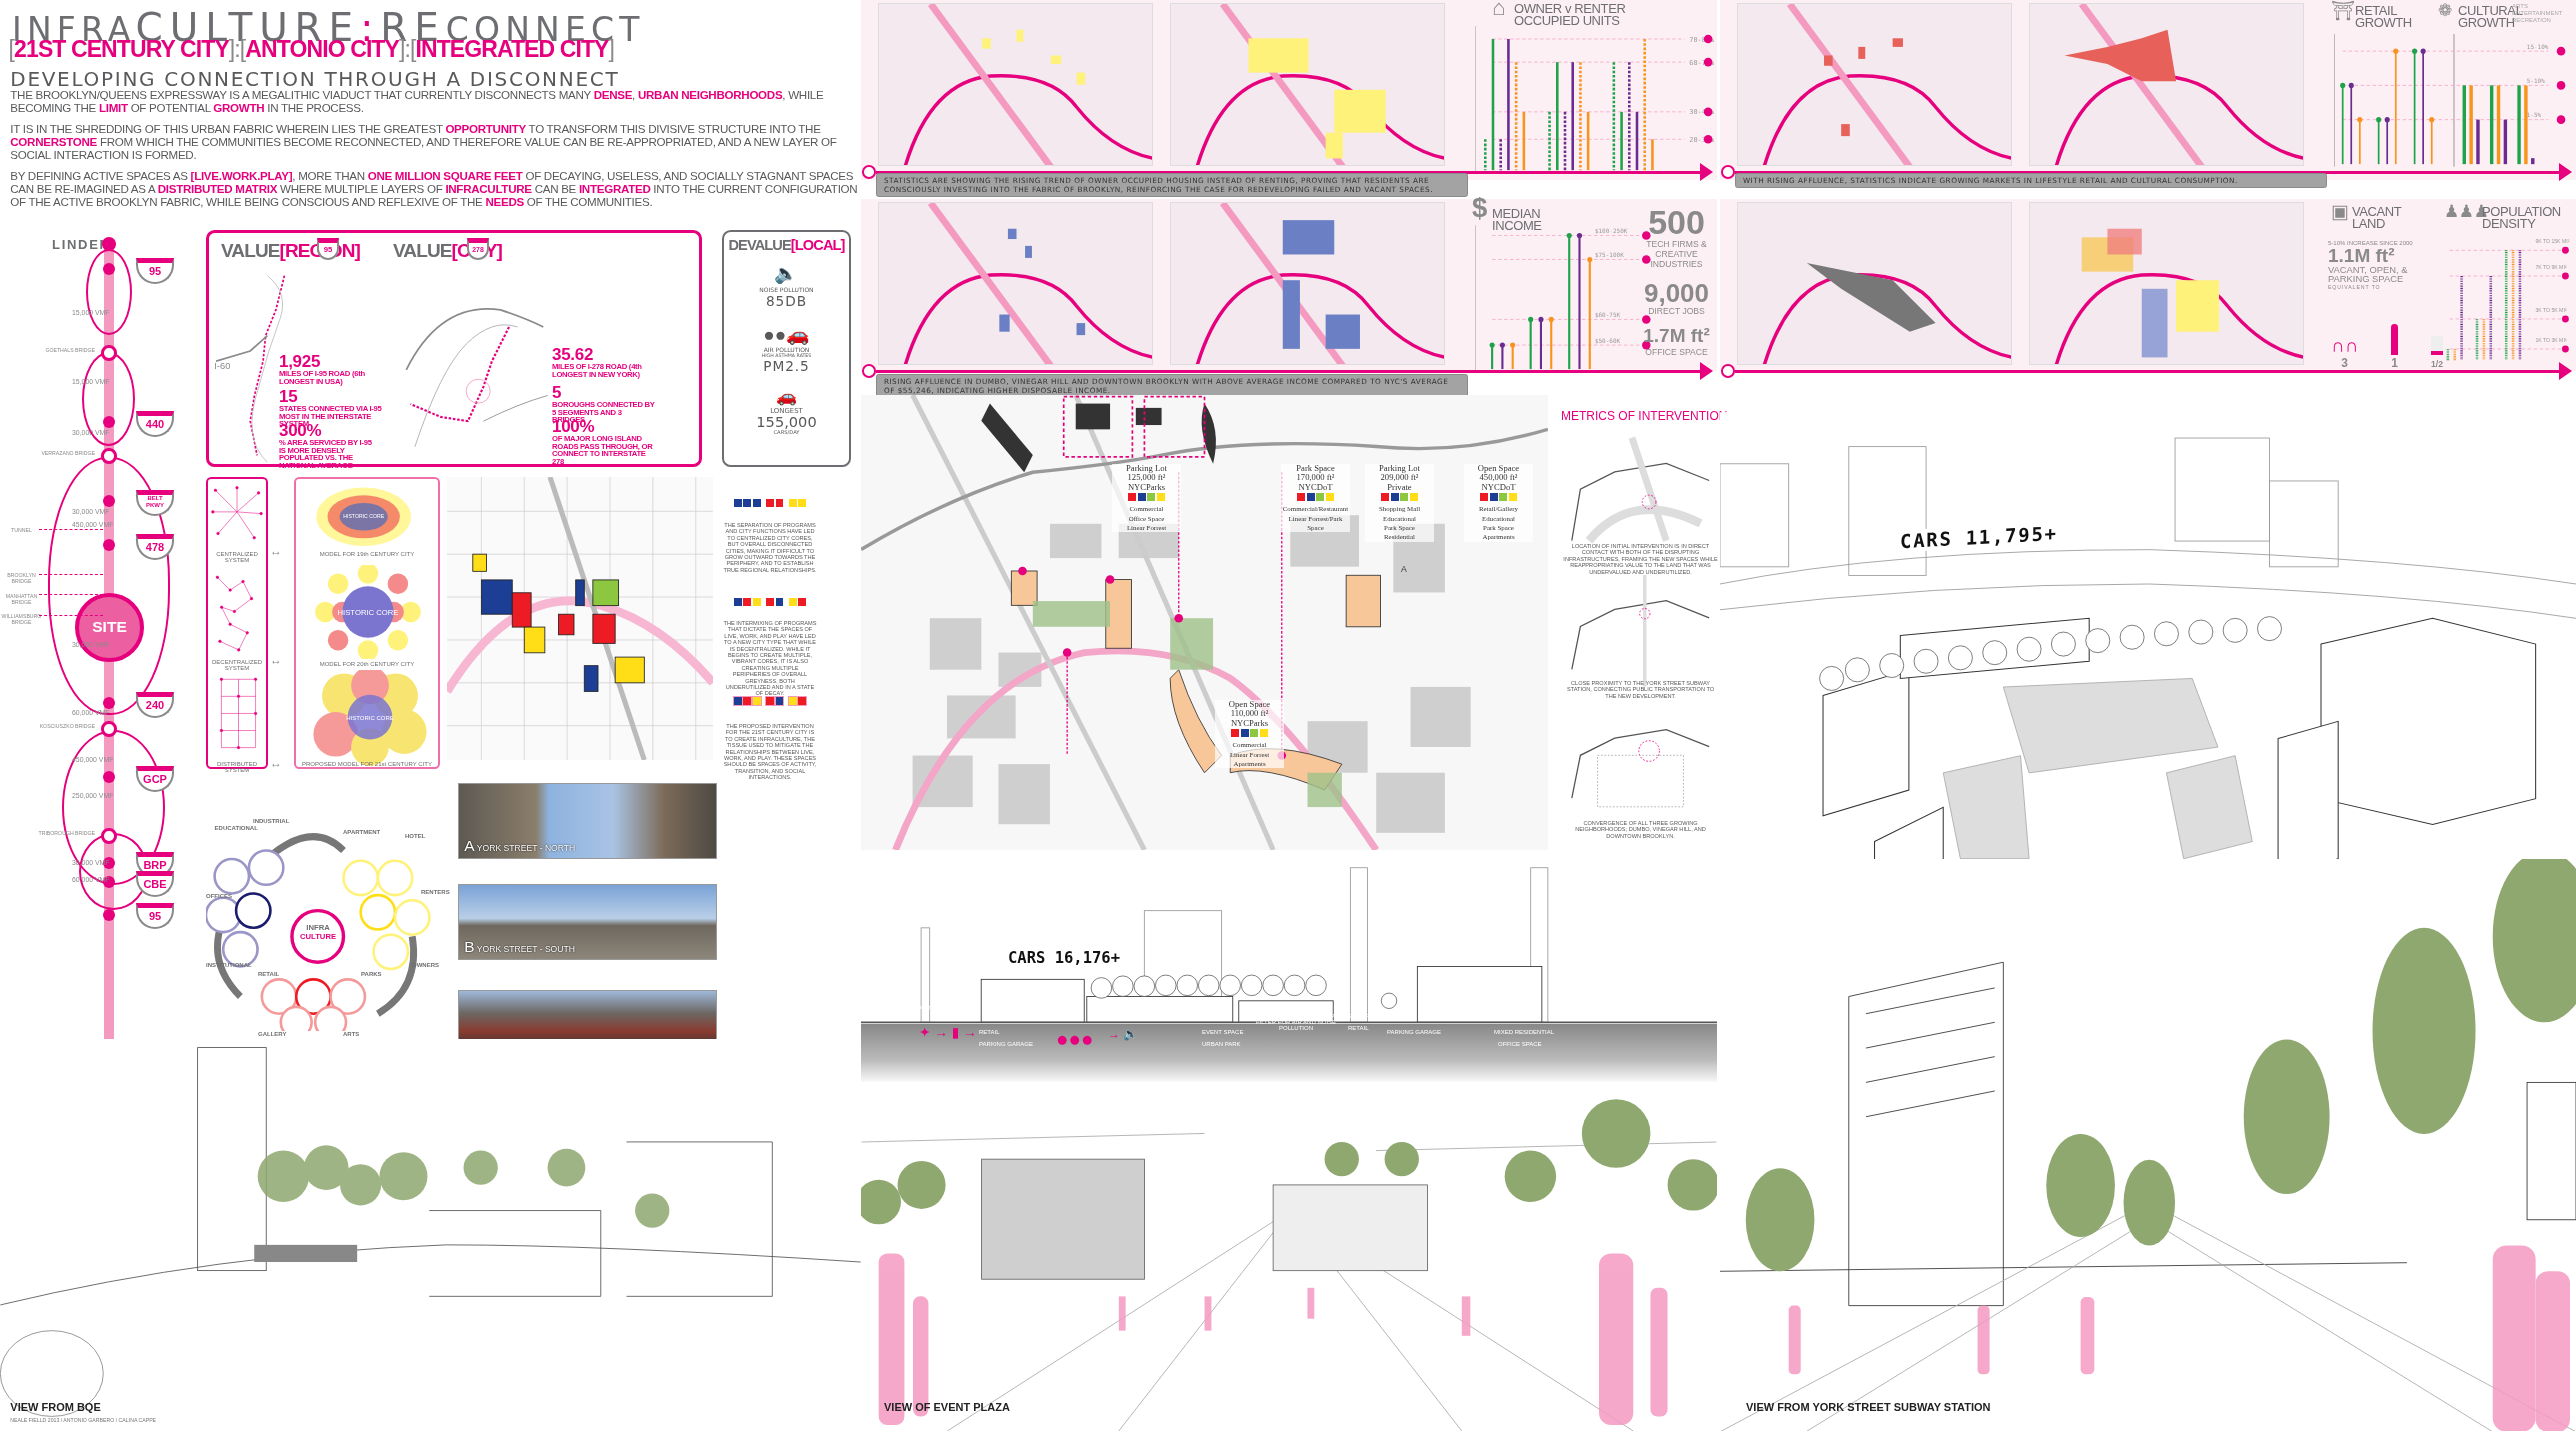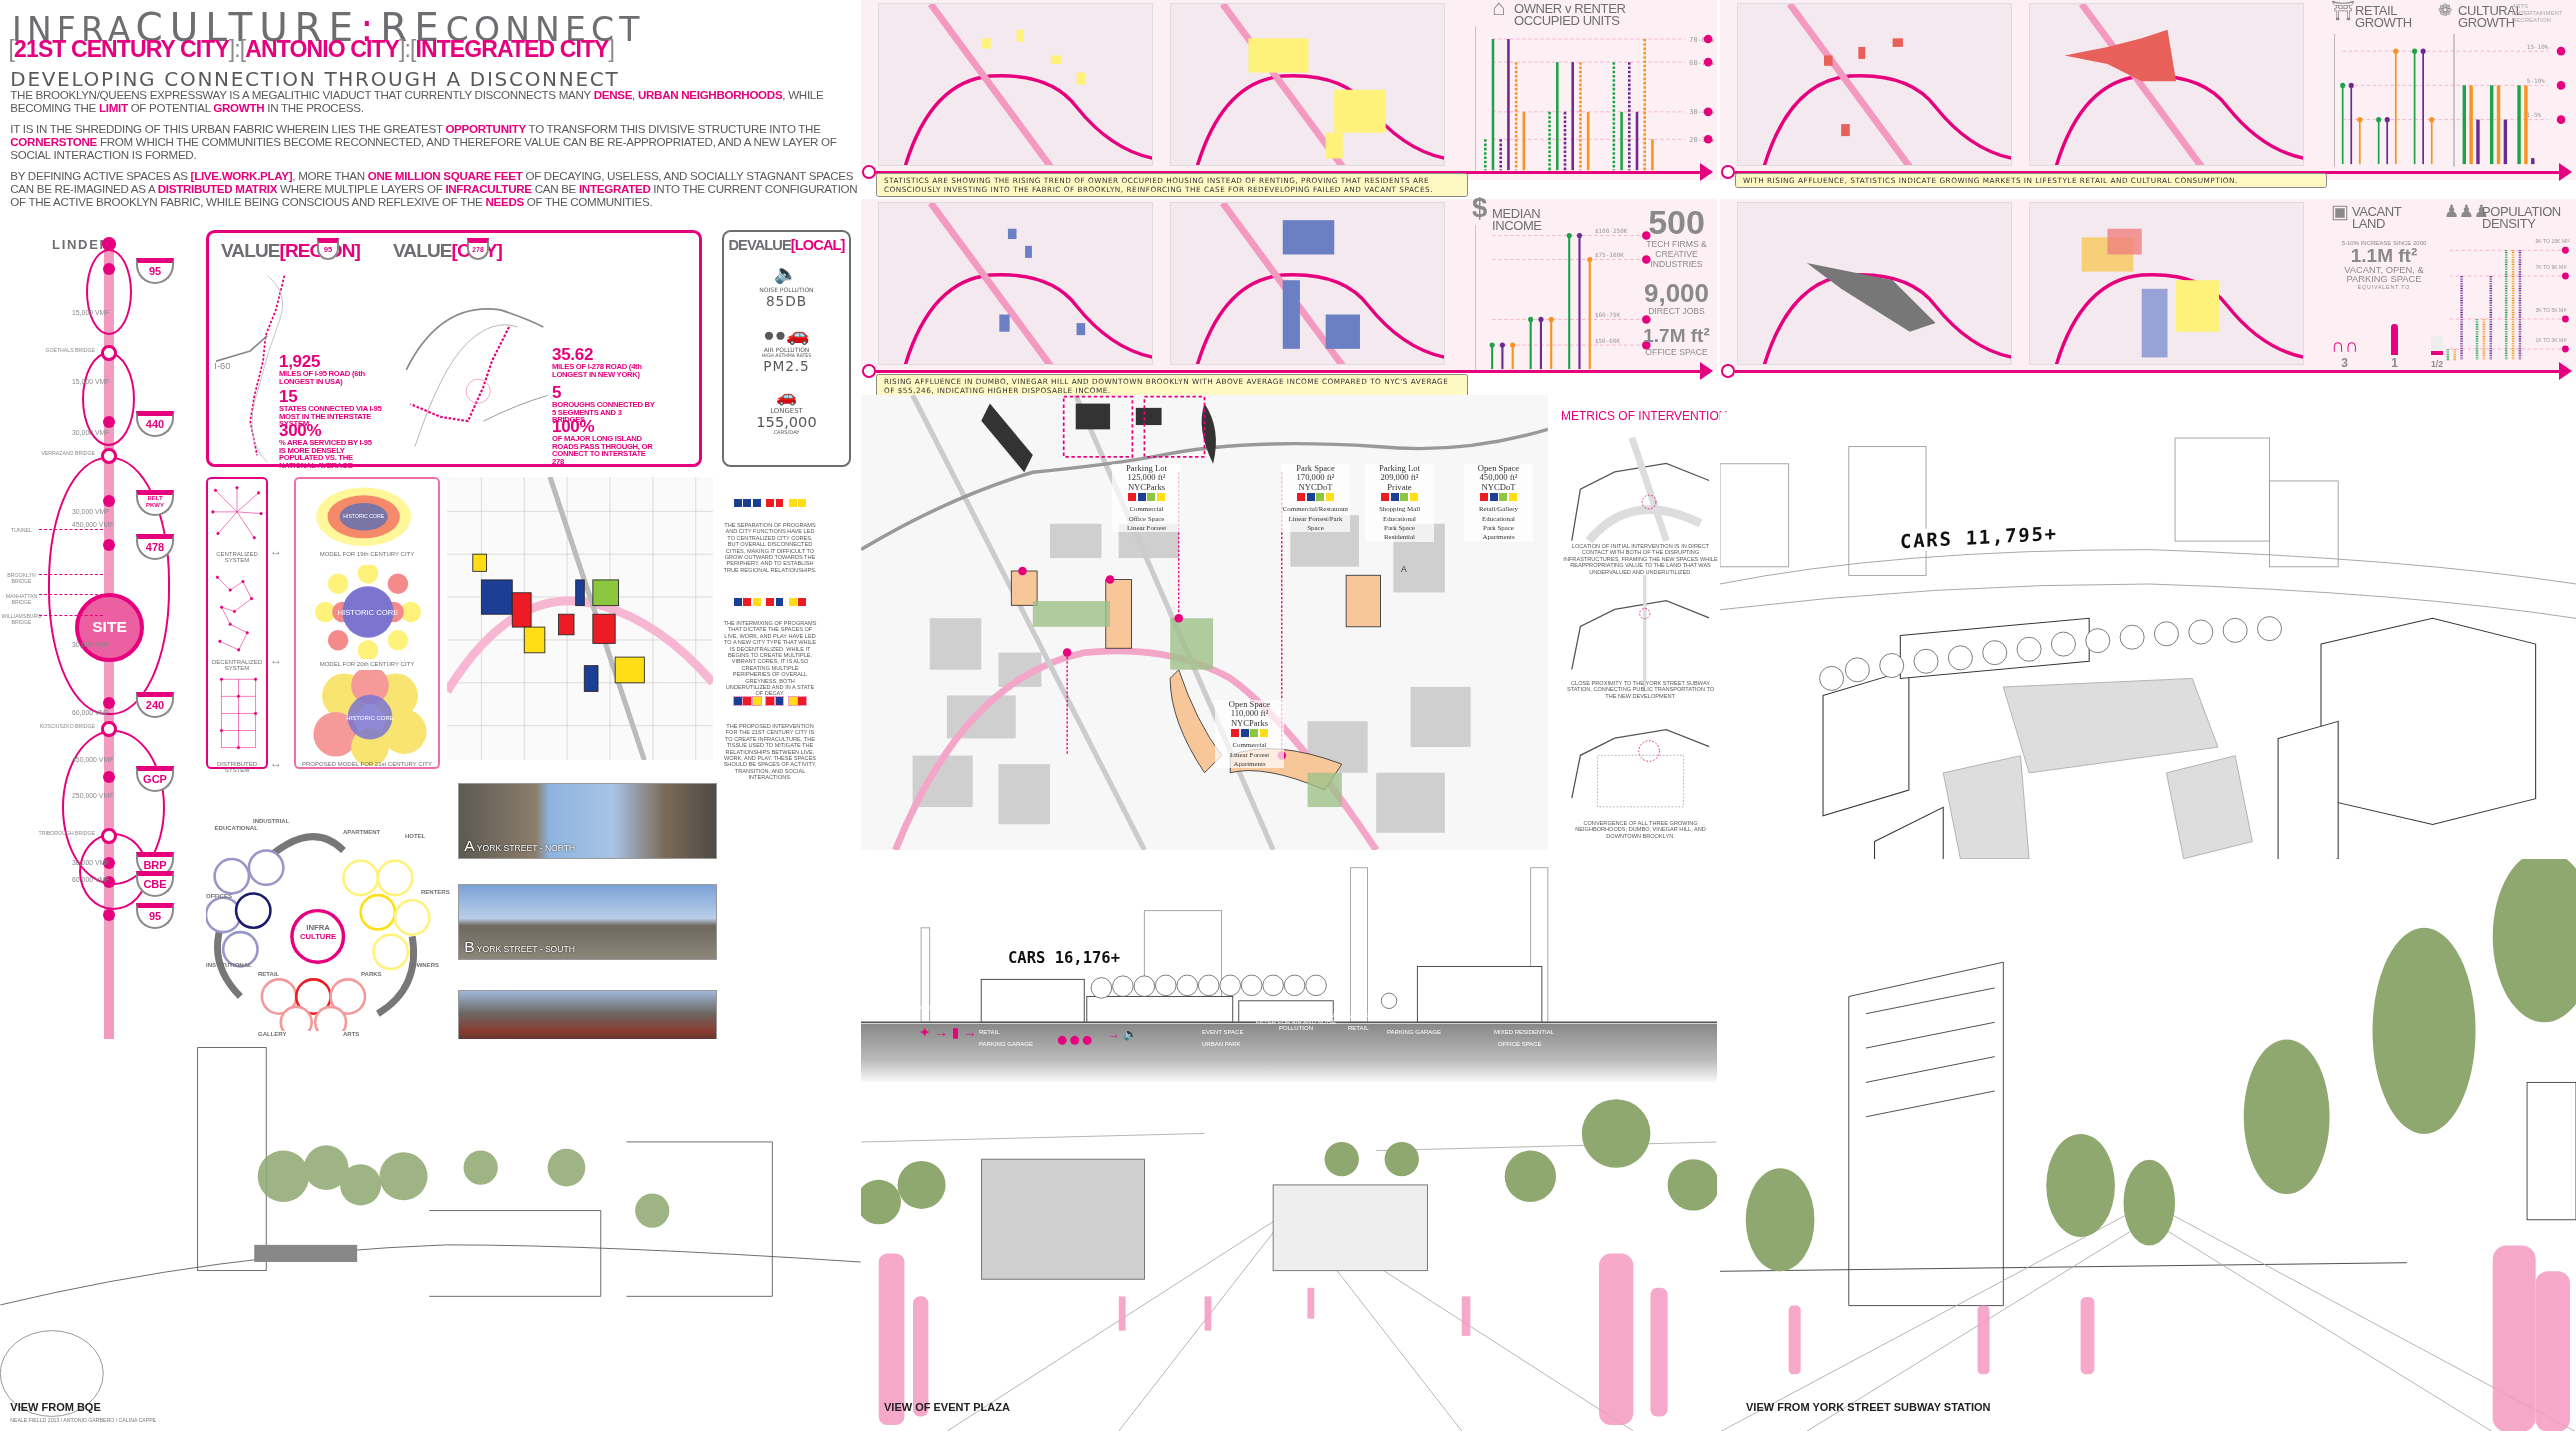--- a/index.html
+++ b/index.html
@@ -38,21 +38,21 @@
   #modbox{left:294px;top:477px;width:146px;height:292px;border:2.6px solid #f06eaa;border-radius:5.2px}
   .mlabel{position:absolute;font-size:6px;color:#6d6e71;text-align:center;width:100%}
   .desc{position:absolute;font-size:5.6px;line-height:6.4px;color:#58595b;text-align:center;text-transform:uppercase}
   .sq{display:inline-block;width:7.7px;height:7.7px;margin:0.9px}
   
   .pano{position:absolute;left:458px;width:259px;height:76px;border:0.9px solid #999;overflow:hidden}
   .pano-cap{position:absolute;left:5.2px;bottom:3.4px;color:#fff;font-size:8.6px;text-shadow:0 0 1.7px #000}
   .pano-cap .L{font-size:15.5px}
   
   .strip{position:absolute;background:#fdf0f5}
-  .caption-box{position:absolute;border:0.9px solid #8a8a8a;border-radius:2.6px;background:#fef9c3;font-family:"DejaVu Sans",sans-serif;font-size:7.3px;color:#333;padding:1.7px 6.9px;letter-spacing:0.5px;line-height:9.4px}
+  .caption-box{position:absolute;border:0.9px solid #8a8a8a;border-radius:2.6px;background:#a3a3a3;font-family:"DejaVu Sans",sans-serif;font-size:7.3px;color:#333;padding:1.7px 6.9px;letter-spacing:0.5px;line-height:9.4px}
   .axis-line{position:absolute;height:2.6px;background:#e6007e}
   .axis-arrow{position:absolute;width:0;height:0;border-top:9.4px solid transparent;border-bottom:9.4px solid transparent;border-left:13.7px solid #e6007e}
   .axis-start{position:absolute;width:13.7px;height:13.7px;border:2.6px solid #e6007e;border-radius:50%;background:#fff}
   .map{position:absolute;background:#f3e9ee;border:0.9px solid #ddd;overflow:hidden}
   .ctitle{position:absolute;color:#6d6e71;font-size:13px;line-height:12px;letter-spacing:-0.4px}
   .bigstat{position:absolute;color:#8a8a8a;text-align:center;font-weight:bold}
   
   #metrics-title{left:1561px;top:409px;font-size:12px;color:#e6007e}
   .mtext{position:absolute;font-size:5.6px;line-height:6.4px;color:#58595b;text-align:center;text-transform:uppercase}
   .site-lbl{position:absolute;font-size:8.6px;line-height:9.4px;color:#333;text-align:center;font-family:"Liberation Serif",serif}
@@ -600,21 +600,21 @@
     <svg width="275" height="163" viewBox="0 0 320 190">
         <path d="M30 190 Q60 90 130 84 Q200 80 230 120 Q270 170 320 180" stroke="#e6007e" stroke-width="4" fill="none"></path>
         <rect x="60" y="40" width="60" height="40" fill="#f7c85a" opacity=".8"></rect>
         <rect x="90" y="30" width="40" height="30" fill="#f08080" opacity=".8"></rect>
         <rect x="170" y="90" width="50" height="60" fill="#fff27a"></rect>
         <rect x="130" y="100" width="30" height="80" fill="#8090d0" opacity=".8"></rect>
       </svg>
   </div>
   <div class="ctitle" style="left:611px;top:6.9px;font-size:19px;color:#8a8a8a">▣</div>
   <div class="ctitle" style="left:632px;top:6.9px;width:52px">VACANT LAND</div>
-  <div class="abs" style="left:608px;top:41px;width:112px;text-align:center;color:#8a8a8a">
+  <div class="abs" style="left:608px;top:41px;width:112px;color:#8a8a8a">
     <div style="font-size:6px">5-10% INCREASE SINCE 2000</div>
     <div style="font-size:19px;font-weight:bold;line-height:19px">1.1M ft²</div>
     <div style="font-size:9.4px;line-height:9.4px">VACANT, OPEN, &amp; PARKING SPACE</div>
     <div style="font-size:5.2px;letter-spacing:0.9px">EQUIVALENT TO</div>
   </div>
   <div class="abs" style="left:611px;top:125px;width:112px;display:flex;justify-content:space-between;align-items:flex-end">
     <div style="text-align:center"><div style="color:#e6007e;font-size:19px;line-height:19px">∩∩</div><span style="font-size:12px;color:#8a8a8a;font-weight:bold">3</span></div>
     <div style="text-align:center"><div style="width:6.9px;height:31px;background:#e6007e;margin:0 auto;border-radius:3.4px 3.4px 0 0"></div><span style="font-size:12px;color:#8a8a8a;font-weight:bold">1</span></div>
     <div style="text-align:center"><div style="width:12px;height:19px;background:#e6007e;margin:0 auto;border-top:15.5px solid #eee"></div><span style="font-size:8.6px;color:#8a8a8a;font-weight:bold">1/2</span></div>
   </div>

